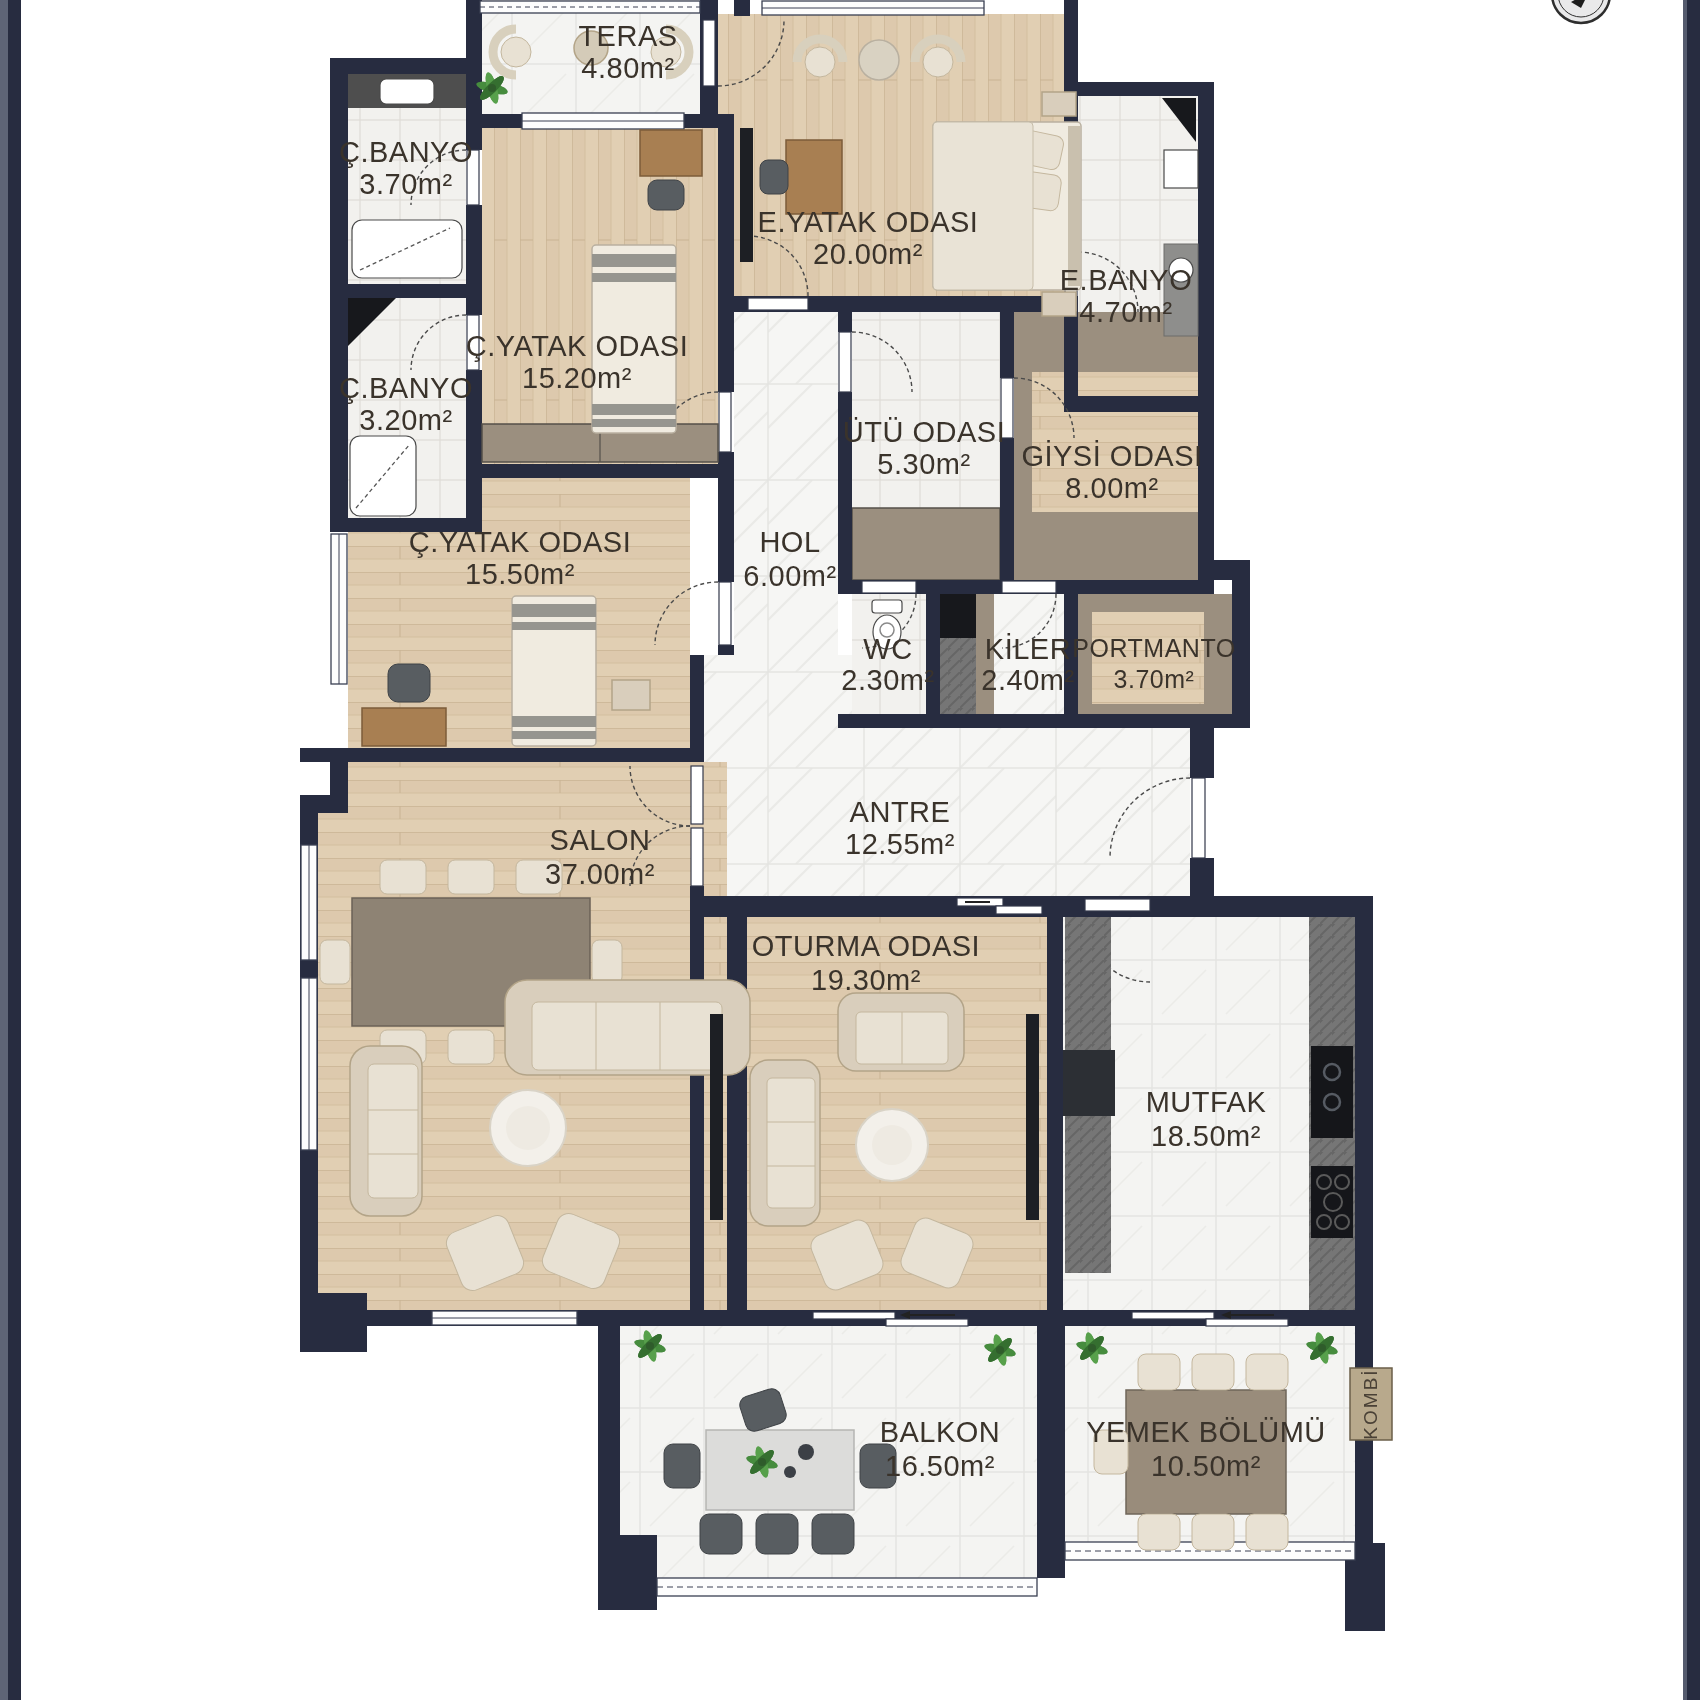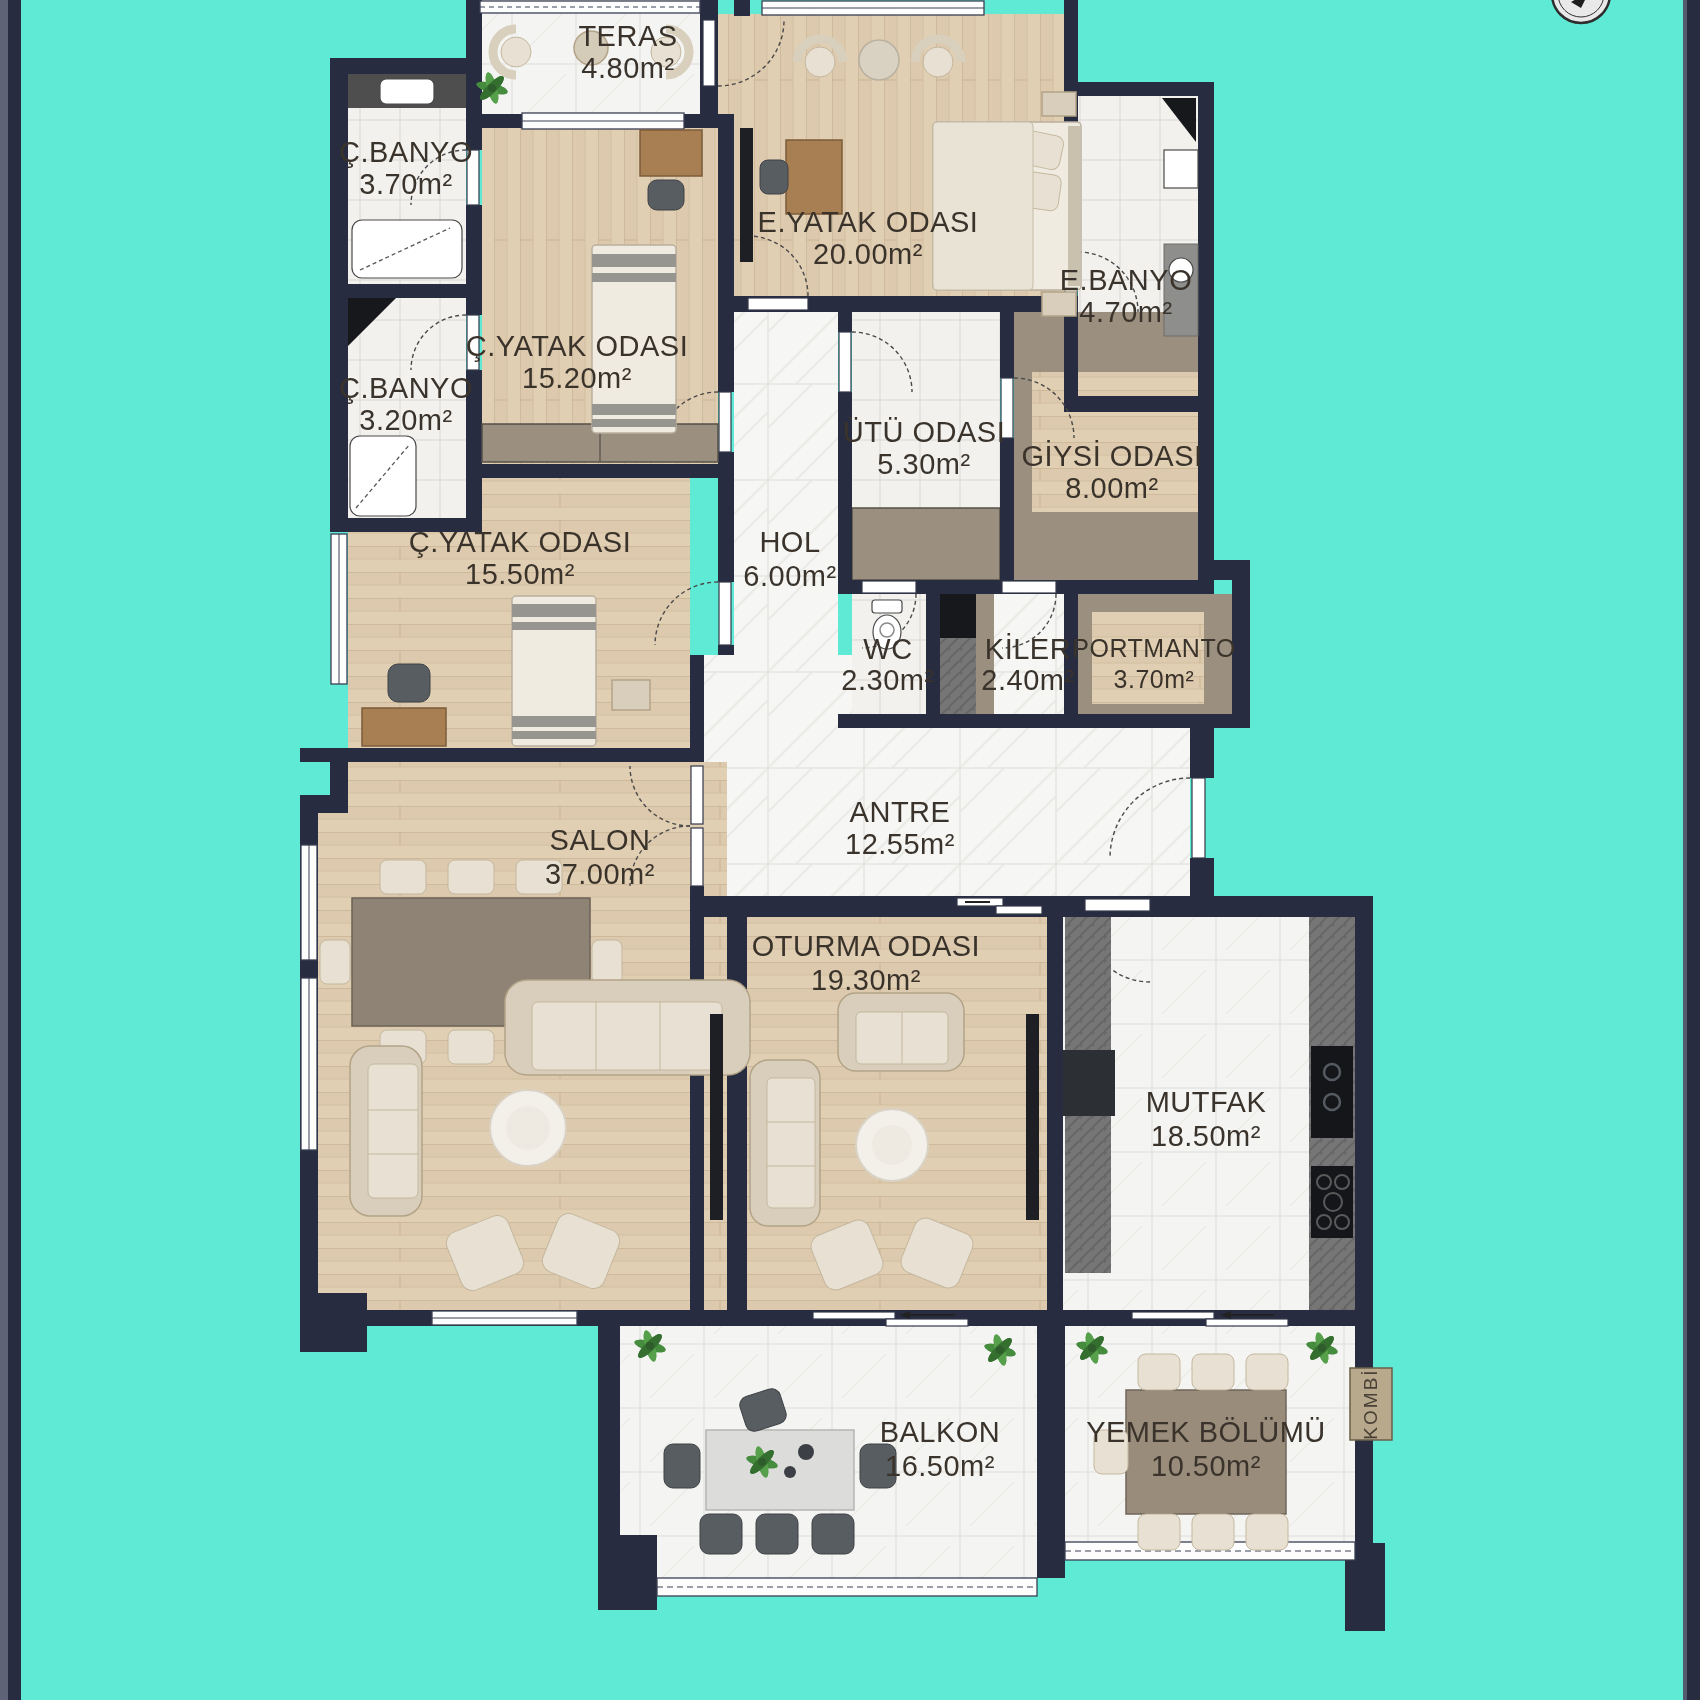--- a/index.html
+++ b/index.html
@@ -1,16 +1,16 @@
 <!DOCTYPE html>
 <html><head>
 <meta charset="utf-8">
 <style>
   html,body{margin:0;padding:0;background:#dcdcde;}
-  .stage{position:relative;width:1700px;height:1700px;background:#5eead4;overflow:hidden;
+  .stage{position:relative;width:1700px;height:1700px;background:#ffffff;overflow:hidden;
          font-family:"Liberation Sans",sans-serif;}
   svg{position:absolute;left:0;top:0;}
   .wall{fill:#272c40;}
   .win{fill:#fdfdfd;stroke:#3a3f52;stroke-width:1.3;}
   .winline{stroke:#3a3f52;stroke-width:1;}
   .arc{fill:none;stroke:#4a4a4a;stroke-width:1.4;stroke-dasharray:4 3;}
   .leaf{fill:#ffffff;stroke:#33374a;stroke-width:1.2;}
   .rl{font-family:"Liberation Sans",sans-serif;font-size:29px;fill:#3a332b;
       text-anchor:middle;letter-spacing:0.5px;}
   .rls{font-size:25px;}

